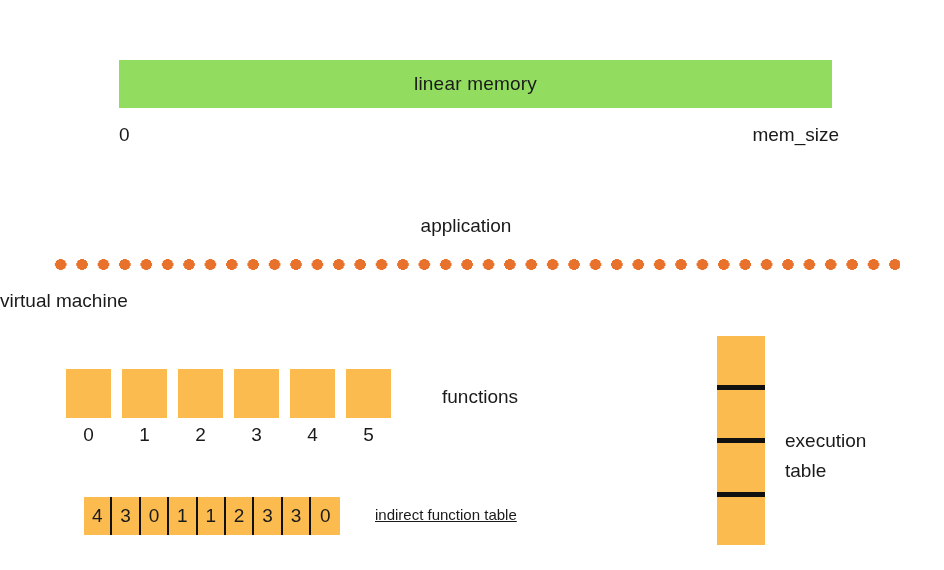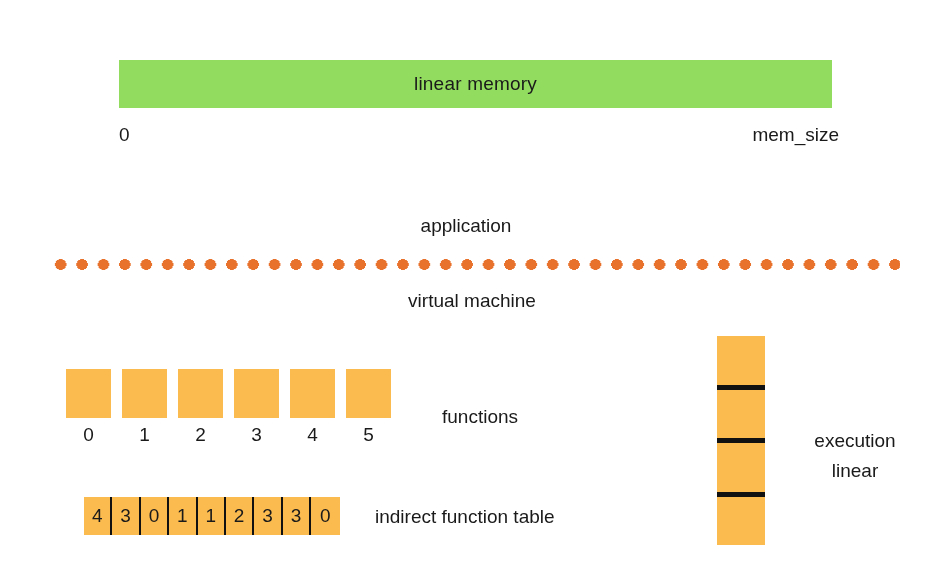--- a/index.html
+++ b/index.html
@@ -76,21 +76,20 @@
     background-image: radial-gradient(circle closest-side, #e8712c 99%, rgba(232,113,44,0) 100%);
     background-size: 21.4px 11px;
     background-repeat: repeat-x;
     background-position: 0 0;
   }
   #virtual-machine-label {
     position: absolute;
     left: 0;
     top: 290px;
     width: 944px;
-    text-align: center;
     font-size: 19px;
     color: #1a1a1a;
   }
 
   
   #functions-group {
     position: absolute;
     left: 66px;
     top: 369px;
   }
@@ -113,21 +112,20 @@
     text-align: center;
     font-size: 19px;
     color: #1a1a1a;
   }
   #functions-label {
     position: absolute;
     left: 442px;
     top: 386px;
     font-size: 19px;
     color: #1a1a1a;
-    margin-top: 20px;
   }
 
   
   #indirect-function-table {
     position: absolute;
     left: 84px;
     top: 497px;
     display: flex;
     background: #fcbb4f;
     height: 38px;
@@ -143,22 +141,23 @@
     border-right: 2px solid #111111;
     box-sizing: border-box;
   }
   .table-cell:last-child {
     border-right: none;
   }
   #indirect-function-table-label {
     position: absolute;
     left: 375px;
     top: 506px;
-    font-size: 19px;
-    color: #1a1a1a;
+    font-size: 15px;
+    color: #1a1a1a;
+    text-decoration: underline;
   }
 
   
   #execution-stack {
     position: absolute;
     left: 717px;
     top: 336px;
     width: 48px;
     height: 209px;
     background: #fcbb4f;
@@ -168,21 +167,20 @@
     left: 0;
     width: 48px;
     height: 5px;
     background: #111111;
   }
   #execution-stack-label {
     position: absolute;
     left: 785px;
     top: 426px;
     width: 140px;
-    text-align: center;
     font-size: 19px;
     line-height: 30px;
     color: #1a1a1a;
   }
 </style>
 </head>
 <body>
 
 <div id="canvas">
 
@@ -229,16 +227,16 @@
   </div>
   <div id="indirect-function-table-label">indirect function table</div>
 
   <div id="execution-stack">
     <div class="stack-divider" style="top:49px"></div>
     <div class="stack-divider" style="top:102px"></div>
     <div class="stack-divider" style="top:156px"></div>
   </div>
   <div id="execution-stack-label">
     <div>execution</div>
-    <div>linear</div>
+    <div>table</div>
   </div>
 
 </div>
 
 </body></html>

